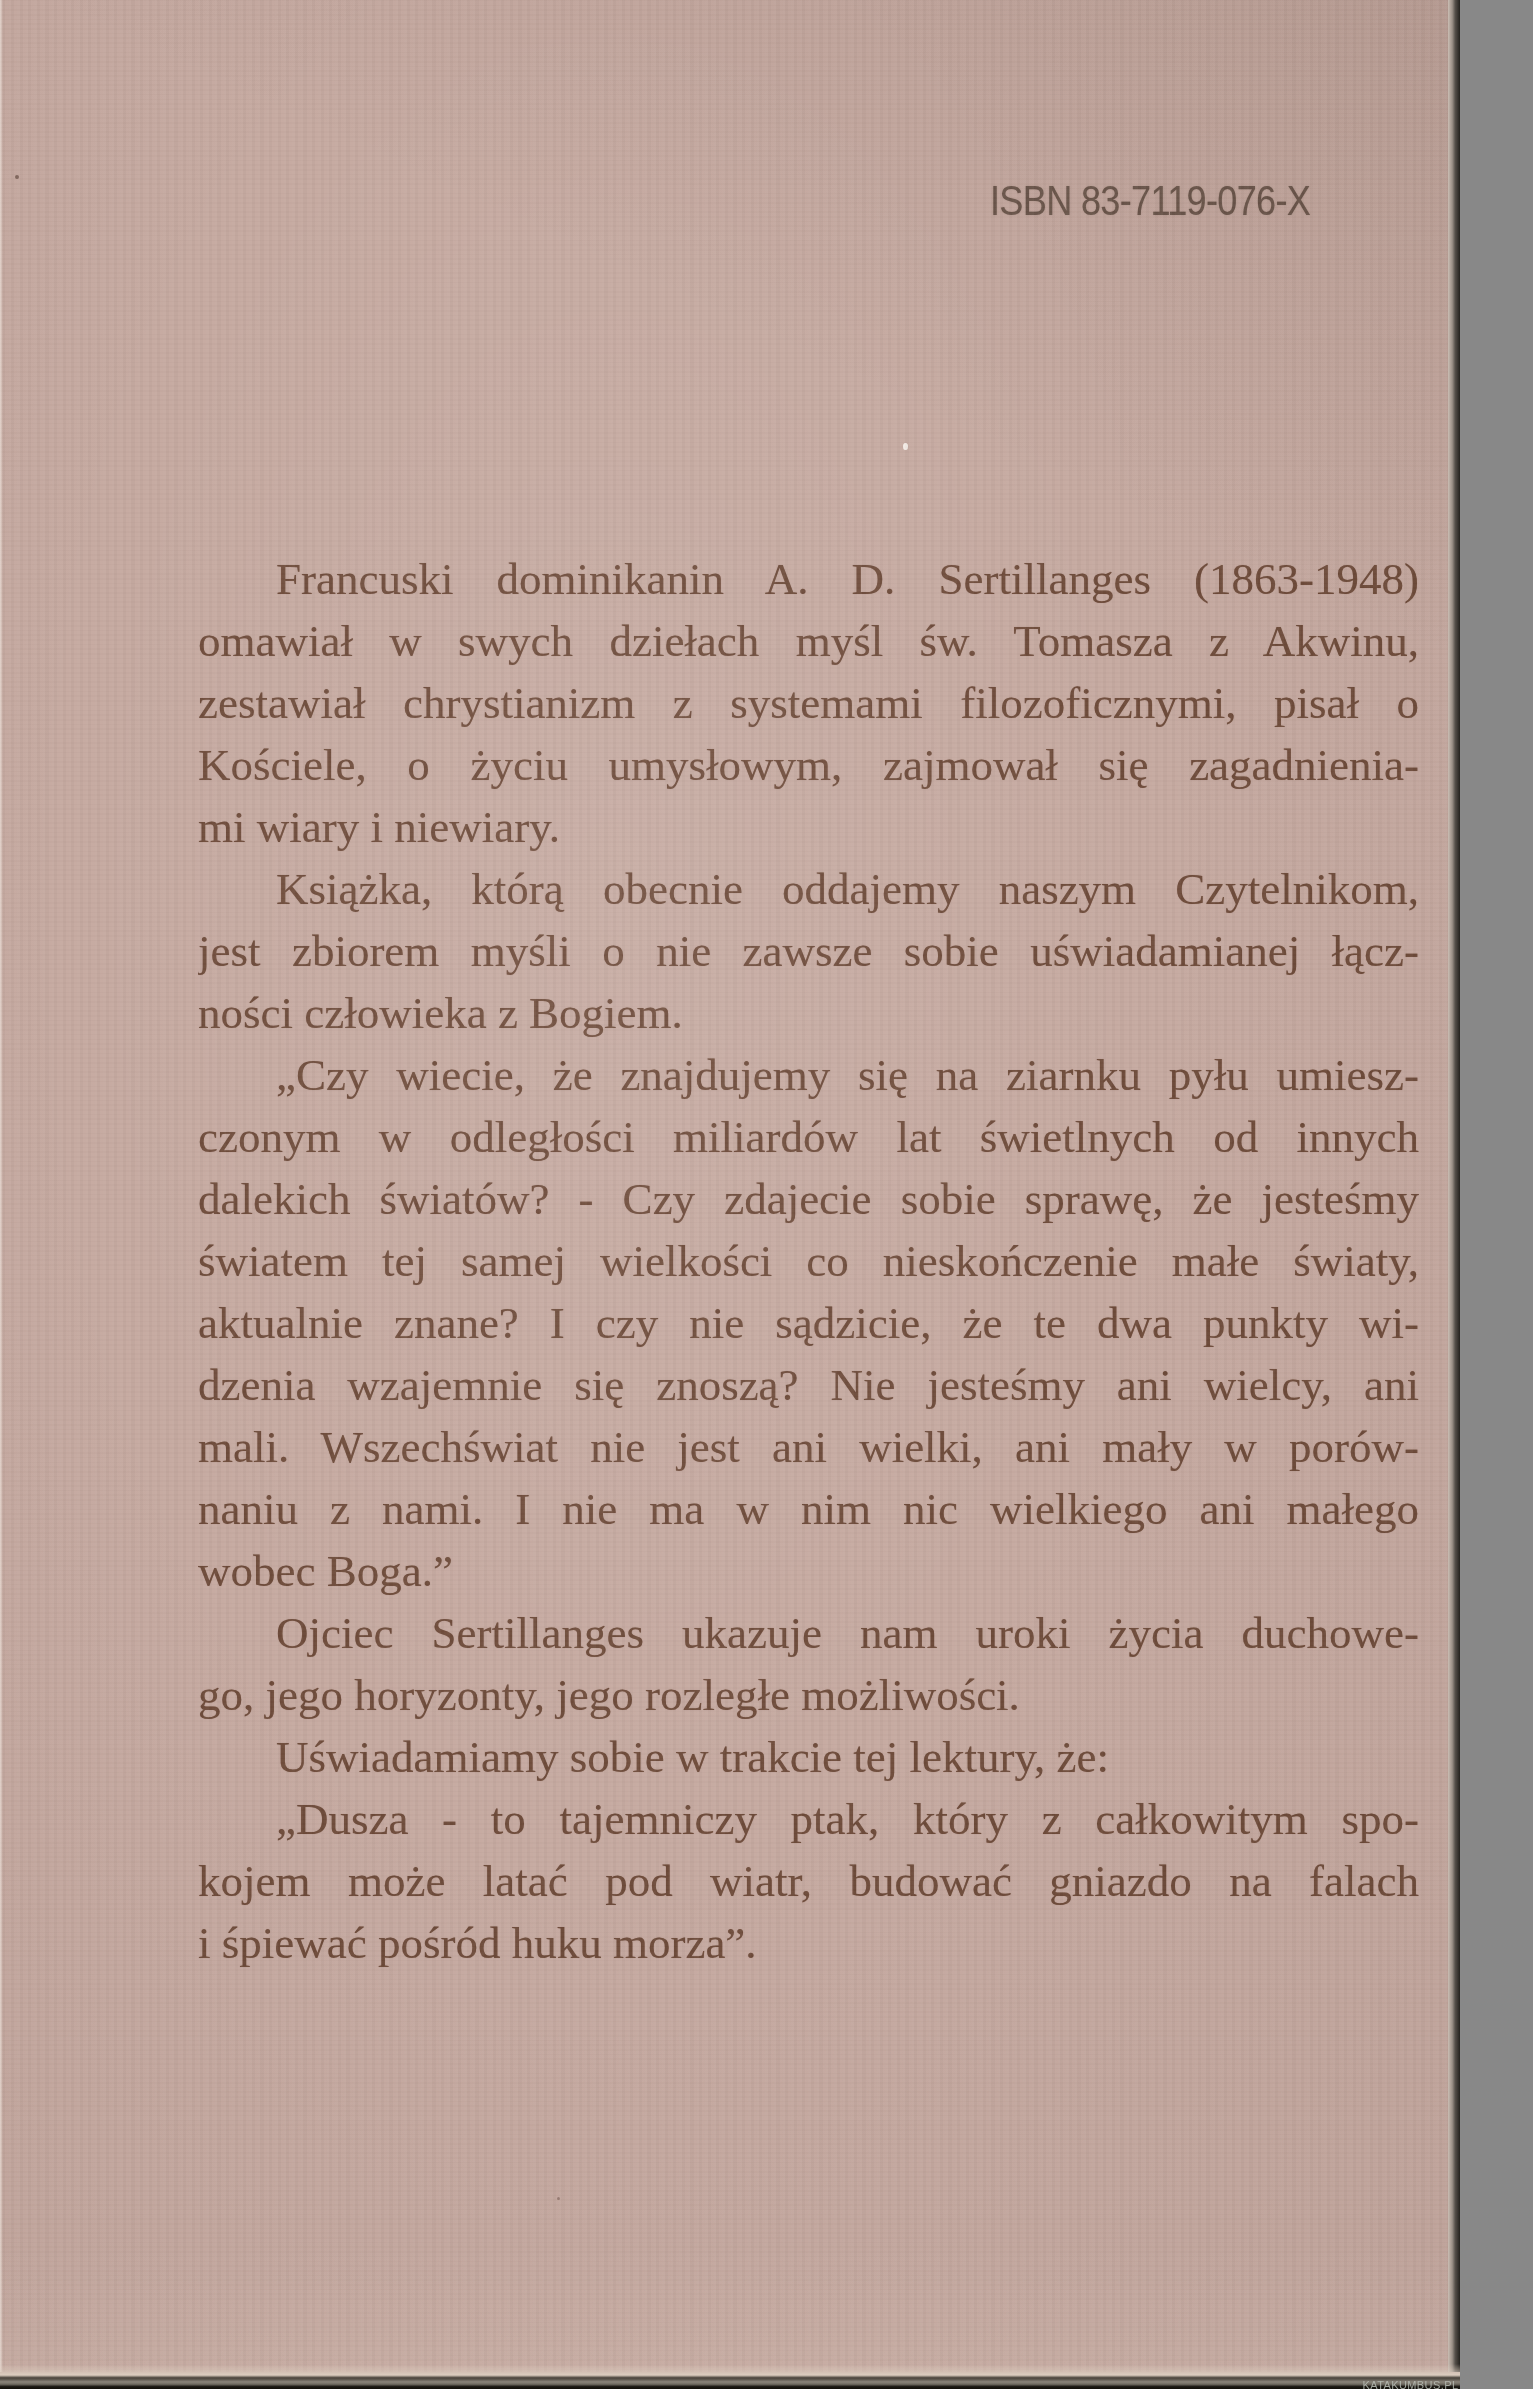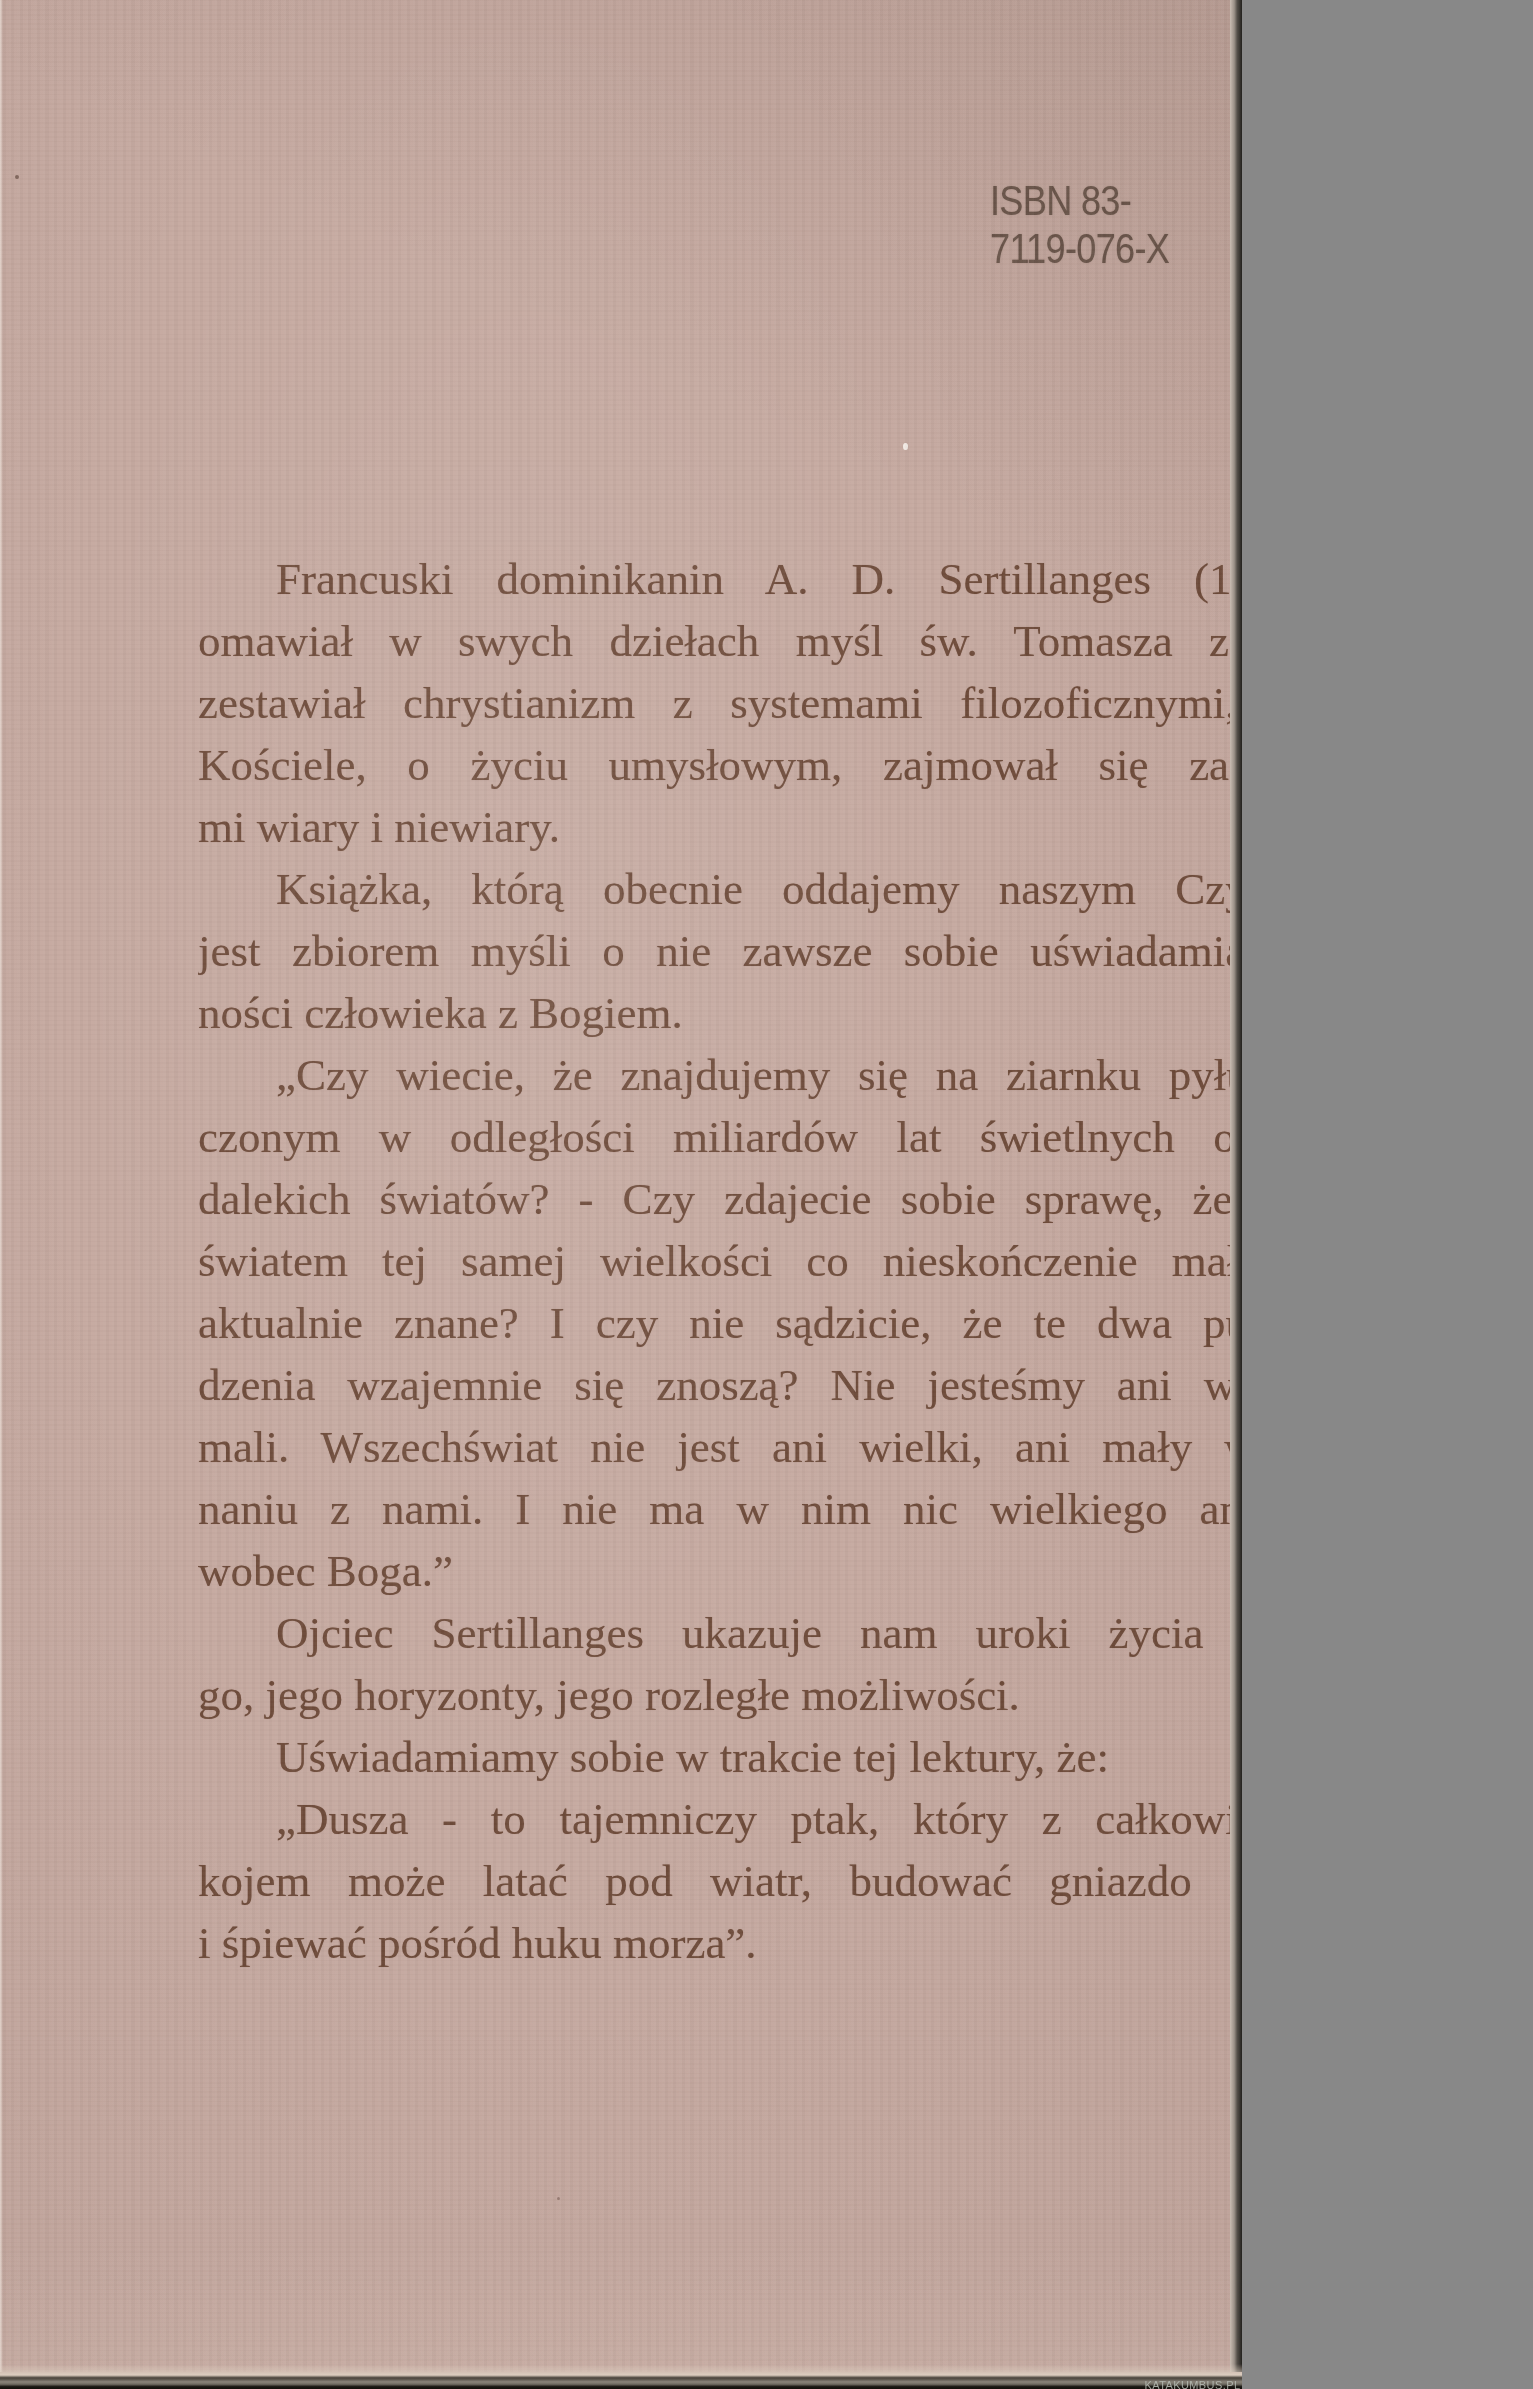--- a/index.html
+++ b/index.html
@@ -5,21 +5,21 @@
   :root{
     --paper:#c5a9a0;
     --ink:#6e4b3a;
     --isbn-ink:#6b564b;
     --edge-dark:#23211d;
     --wm:#b9beb6;
   }
   html,body{margin:0;padding:0;background:#888;}
   .page{
     position:relative;
-    width:1242px;height:2389px;
+    width:1460px;height:2389px;
     background:var(--paper);
     overflow:hidden;
     font-family:"Liberation Serif", serif;
   }
   
   .page::before{
     content:"";position:absolute;inset:0;pointer-events:none;z-index:3;
     background:
       repeating-linear-gradient(90deg, rgba(255,255,255,0.025) 0 2.3px, rgba(0,0,0,0.018) 2.3px 5.5px, rgba(255,255,255,0.012) 5.5px 8.6px),
       repeating-linear-gradient(0deg, rgba(0,0,0,0.012) 0 1.6px, rgba(255,255,255,0.014) 1.6px 4.7px),

